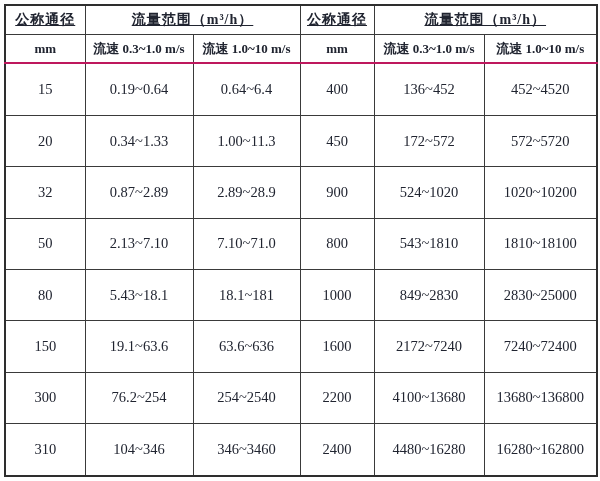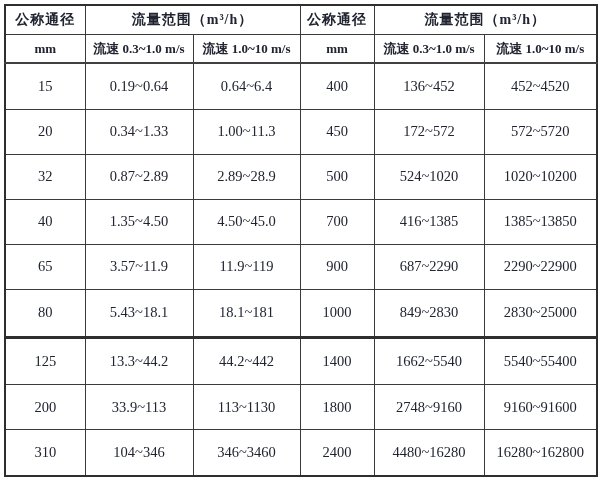--- a/index.html
+++ b/index.html
@@ -31,26 +31,27 @@
     vertical-align: middle;
     padding: 0 2px;
     overflow: hidden;
     white-space: nowrap;
   }
   tr.header-row-1 th {
     font-size: 14px;
     font-weight: 600;
     height: 28px;
     letter-spacing: 1px;
+    text-decoration: underline;
   }
   tr.header-row-2 th {
     font-size: 13px;
     font-weight: 600;
     height: 27px;
-    border-bottom: 2px solid #404040;
+    border-bottom: 2px solid #be185d;
   }
   tbody td {
     font-size: 14.5px;
     font-weight: 500;
   }
   
   tbody tr.thick-top td {
     border-top: 3px solid #2e2e2e;
   }
   
@@ -103,63 +104,55 @@
           <td>0.34~1.33</td>
           <td class="mid-left">1.00~11.3</td>
           <td>450</td>
           <td>172~572</td>
           <td>572~5720</td>
         </tr>
         <tr>
           <td>32</td>
           <td>0.87~2.89</td>
           <td class="mid-left">2.89~28.9</td>
-          <td>500</td>
+          <td>900</td>
           <td>524~1020</td>
           <td>1020~10200</td>
         </tr>
         <tr>
-          <td>40</td>
-          <td>1.35~4.50</td>
-          <td class="mid-left">4.50~45.0</td>
-          <td>700</td>
-          <td>416~1385</td>
-          <td>1385~13850</td>
-        </tr>
-        <tr>
-          <td>65</td>
-          <td>3.57~11.9</td>
-          <td class="mid-left">11.9~119</td>
-          <td>900</td>
-          <td>687~2290</td>
-          <td>2290~22900</td>
+          <td>50</td>
+          <td>2.13~7.10</td>
+          <td class="mid-left">7.10~71.0</td>
+          <td>800</td>
+          <td>543~1810</td>
+          <td>1810~18100</td>
         </tr>
         <tr>
           <td>80</td>
           <td>5.43~18.1</td>
           <td class="mid-left">18.1~181</td>
           <td>1000</td>
           <td>849~2830</td>
           <td>2830~25000</td>
         </tr>
-        <tr class="thick-top">
-          <td>125</td>
-          <td>13.3~44.2</td>
-          <td class="mid-left">44.2~442</td>
-          <td>1400</td>
-          <td>1662~5540</td>
-          <td>5540~55400</td>
+        <tr>
+          <td>150</td>
+          <td>19.1~63.6</td>
+          <td class="mid-left">63.6~636</td>
+          <td>1600</td>
+          <td>2172~7240</td>
+          <td>7240~72400</td>
         </tr>
         <tr>
-          <td>200</td>
-          <td>33.9~113</td>
-          <td class="mid-left">113~1130</td>
-          <td>1800</td>
-          <td>2748~9160</td>
-          <td>9160~91600</td>
+          <td>300</td>
+          <td>76.2~254</td>
+          <td class="mid-left">254~2540</td>
+          <td>2200</td>
+          <td>4100~13680</td>
+          <td>13680~136800</td>
         </tr>
         <tr>
           <td>310</td>
           <td>104~346</td>
           <td class="mid-left">346~3460</td>
           <td>2400</td>
           <td>4480~16280</td>
           <td>16280~162800</td>
         </tr>
       </tbody>

